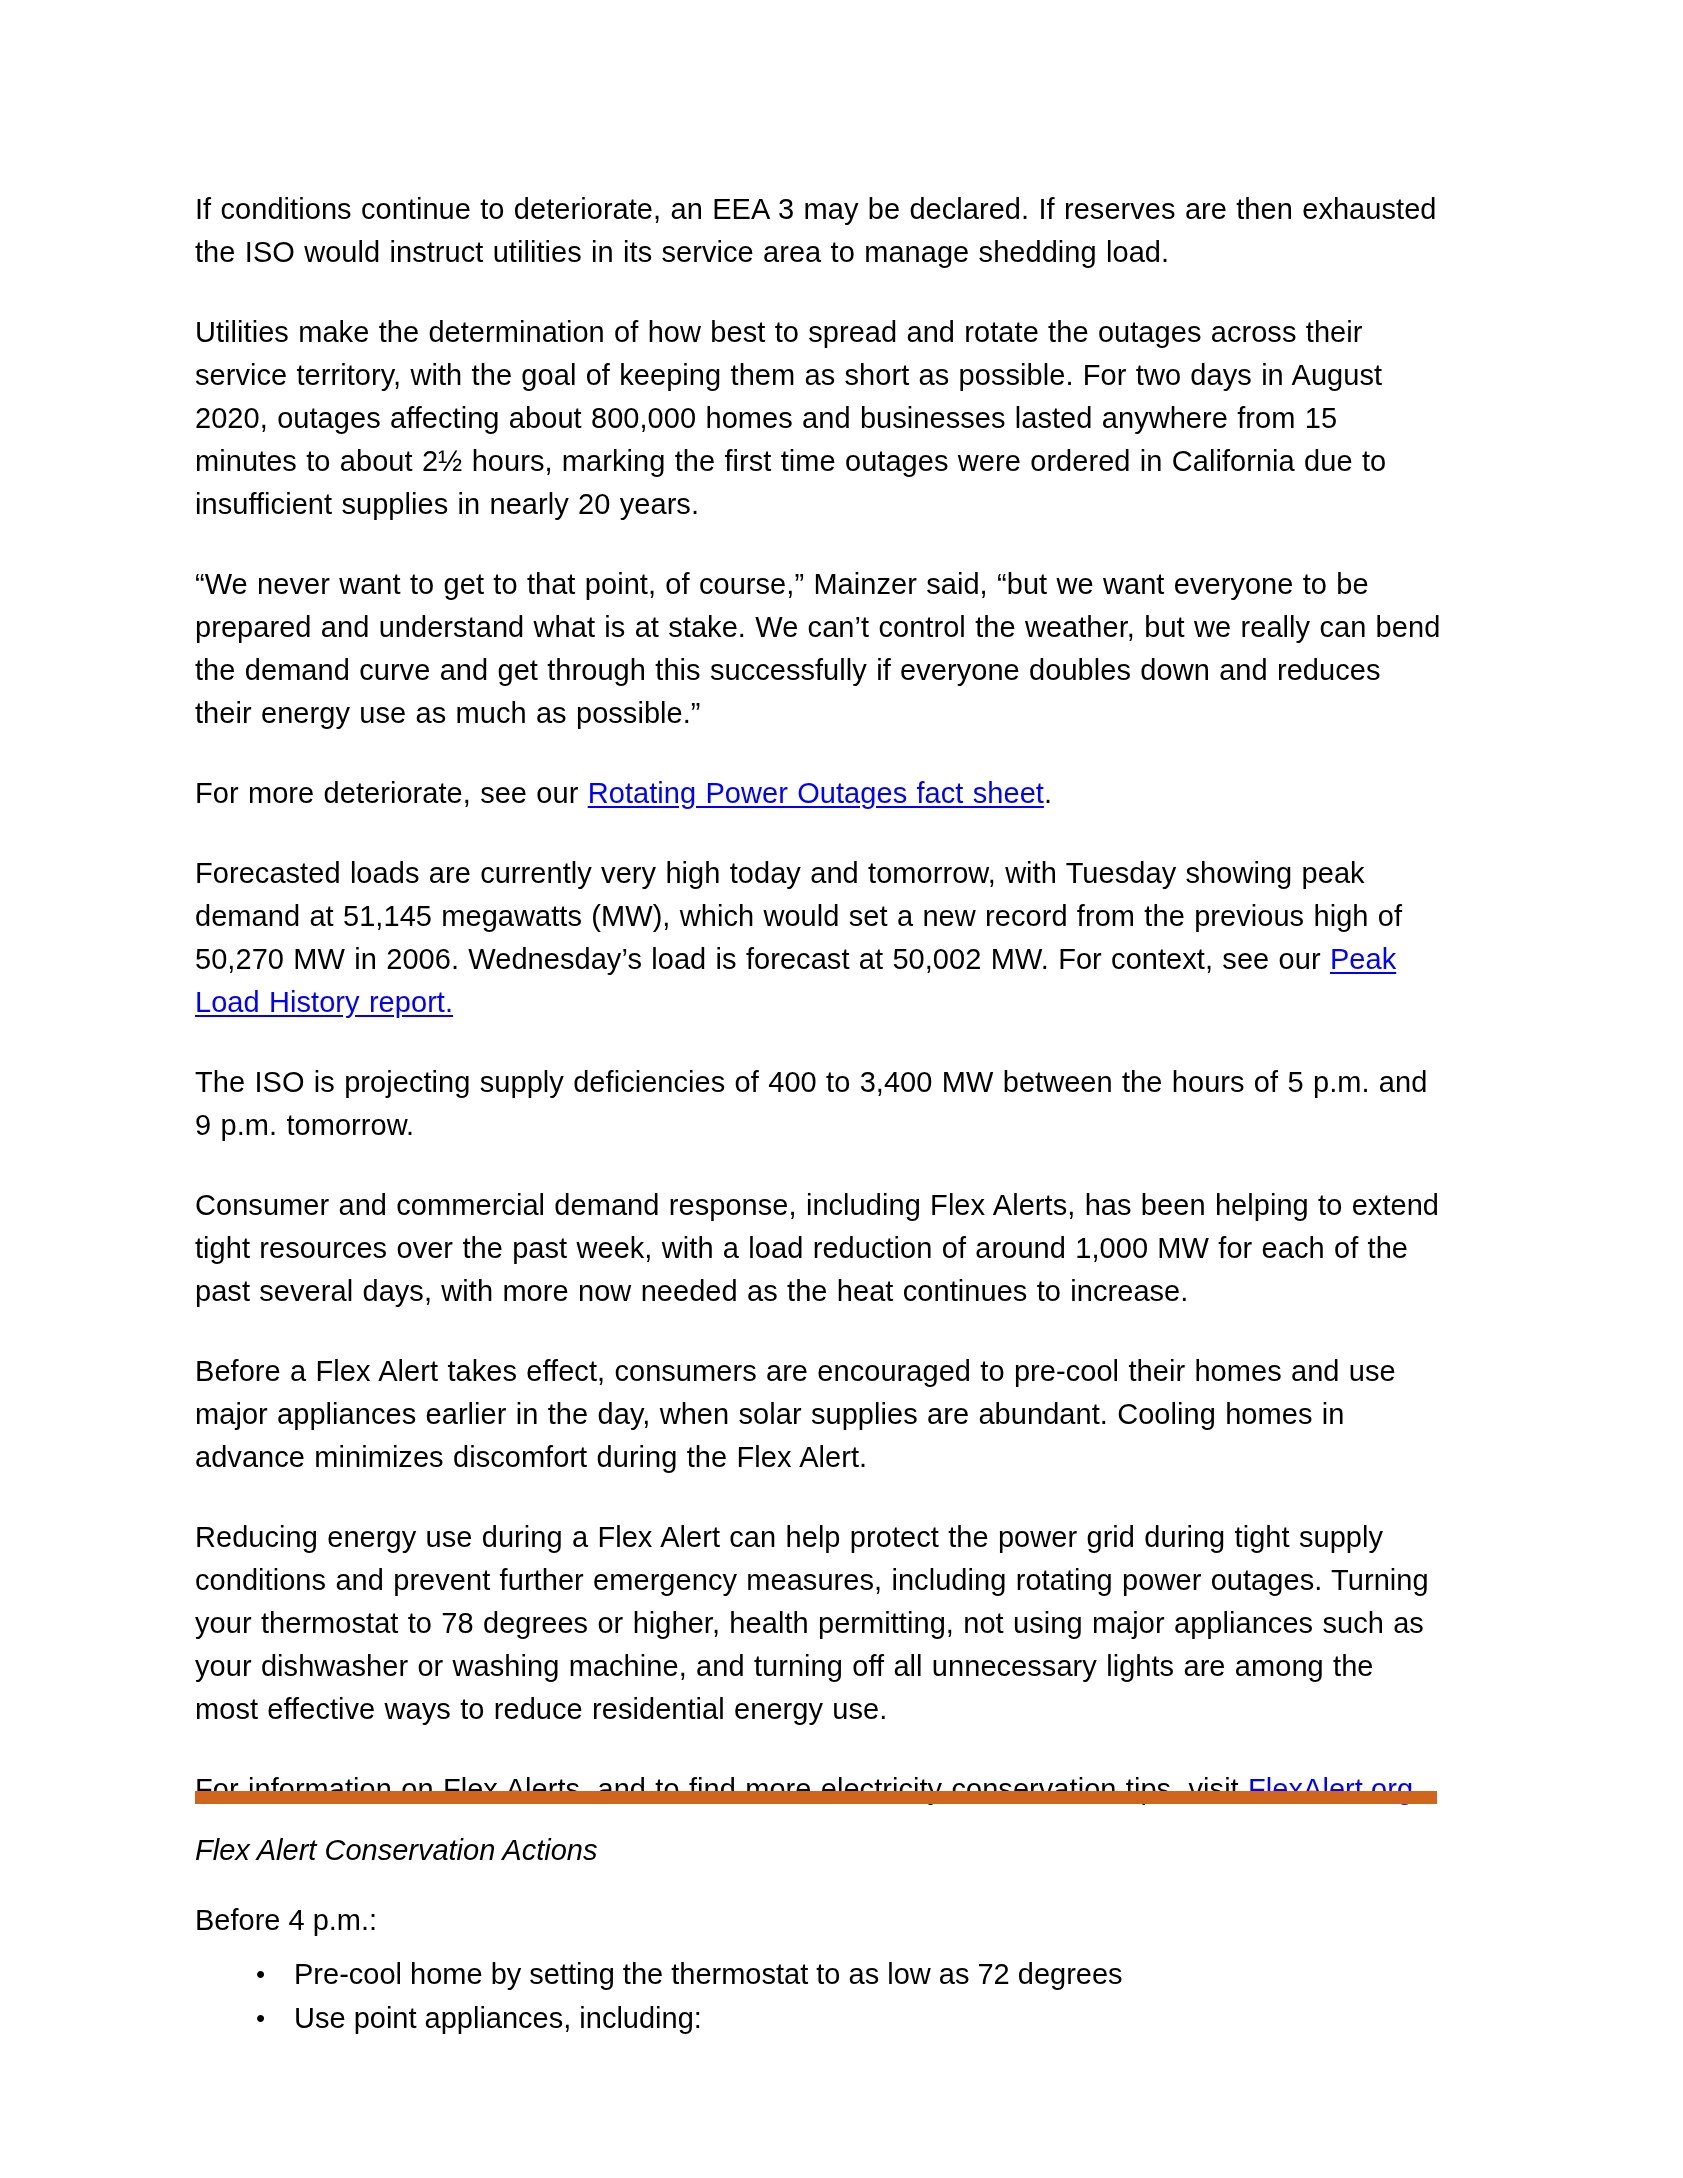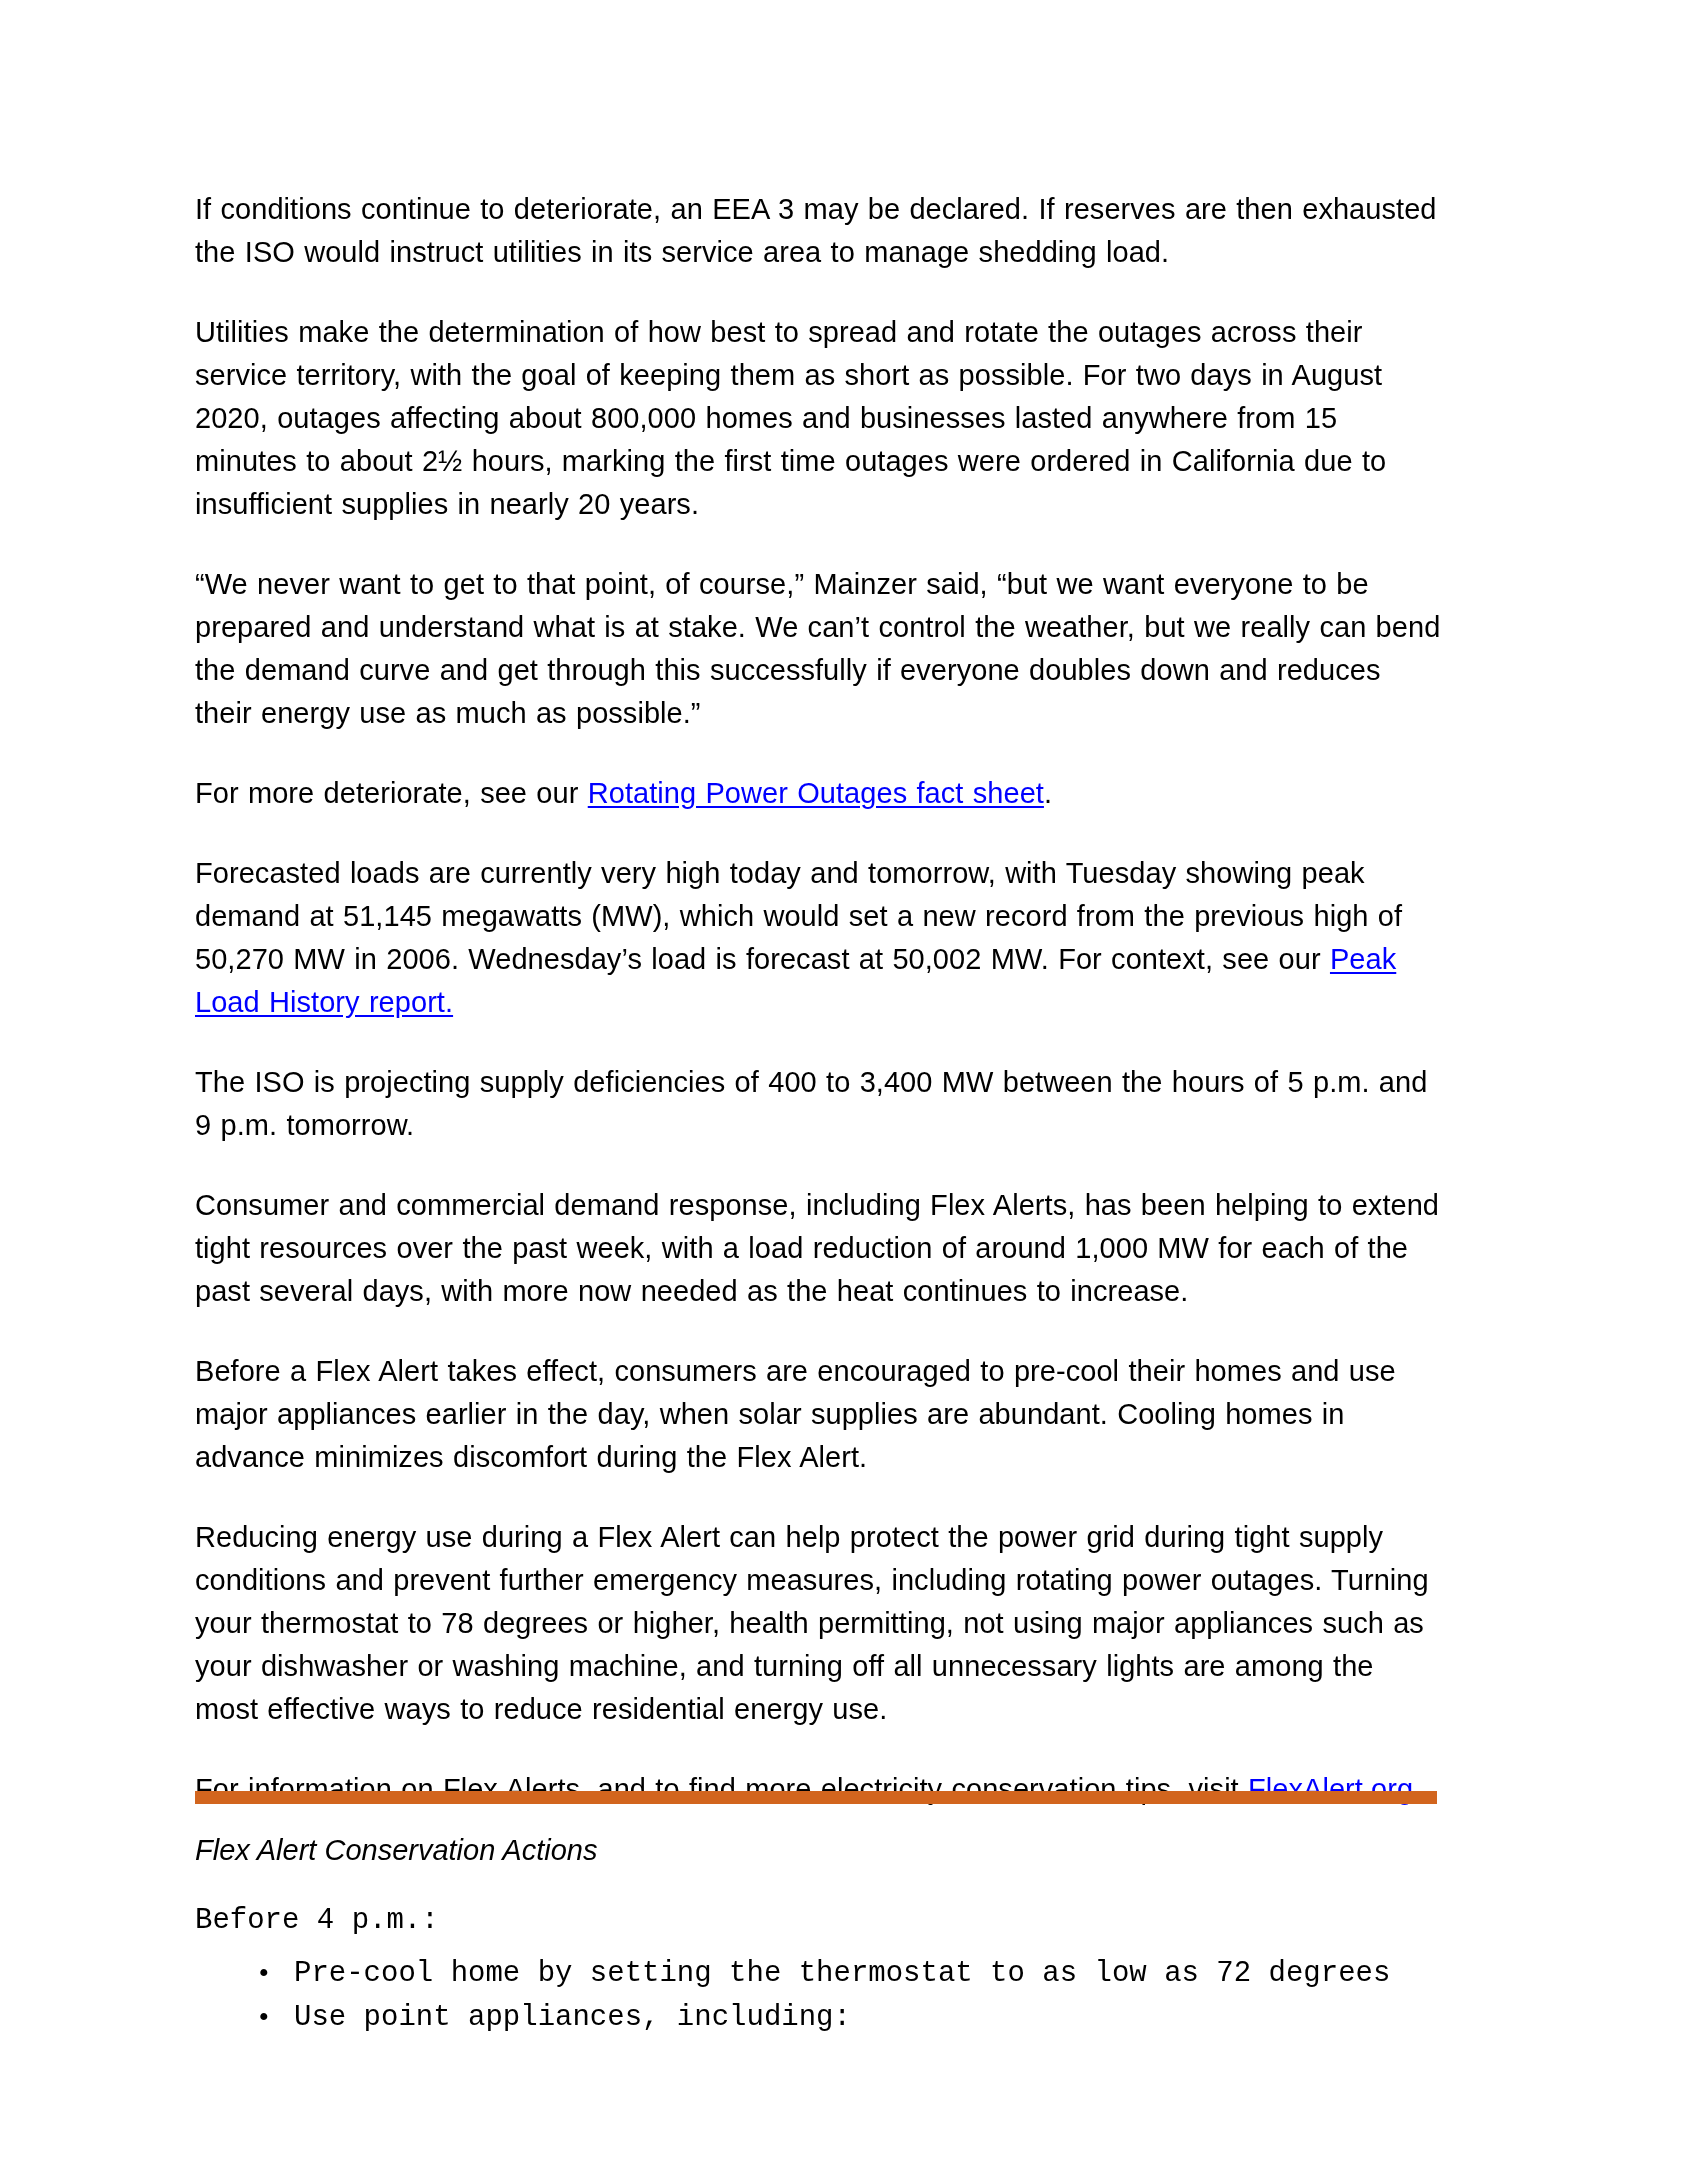--- a/index.html
+++ b/index.html
@@ -135,21 +135,21 @@
     <p class="para">
       <span>For information on Flex Alerts, and to find more electricity conservation tips, visit </span><a class="doclink" href="#" style="color: rgb(0, 0, 255);">FlexAlert.org.</a>
     </p>
 
   </div>
 
   <div class="rule" style="top: 1791px; background: rgb(210, 101, 30);"></div>
 
   <div class="section-heading" style="top:1830px;">Flex Alert Conservation Actions</div>
 
-  <div class="sub-block" style="top:1899px;font-family:Liberation Mono, monospace;">
+  <div class="sub-block" style="top:1899px;">
     <p class="sub-intro">Before 4 p.m.:</p>
     <ul class="bullets">
       <li>
         <span class="bullet-dot">•</span>
         <span>Pre-cool home by setting the thermostat to as low as 72 degrees</span>
       </li>
       <li>
         <span class="bullet-dot">•</span>
         <span>Use point appliances, including:</span>
       </li>

